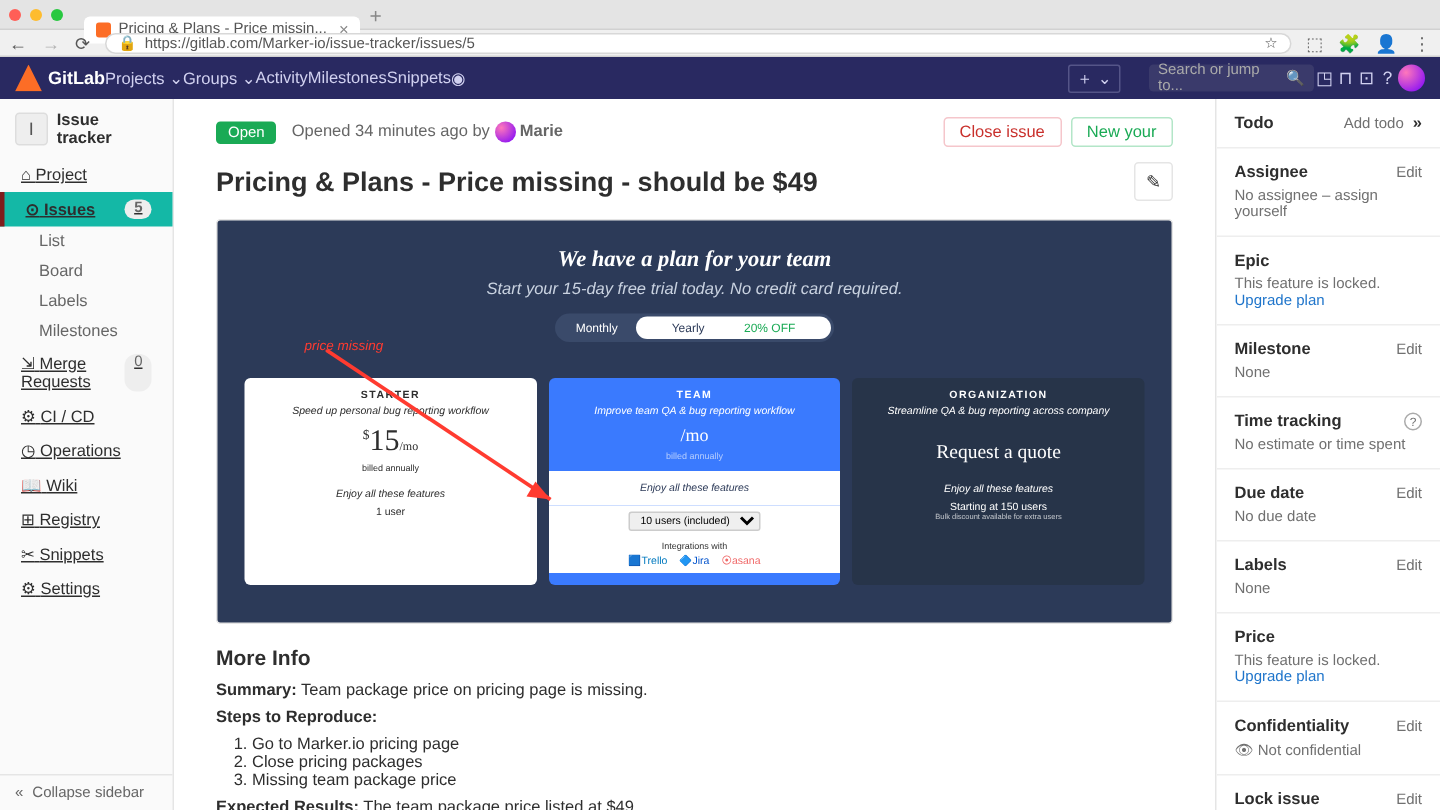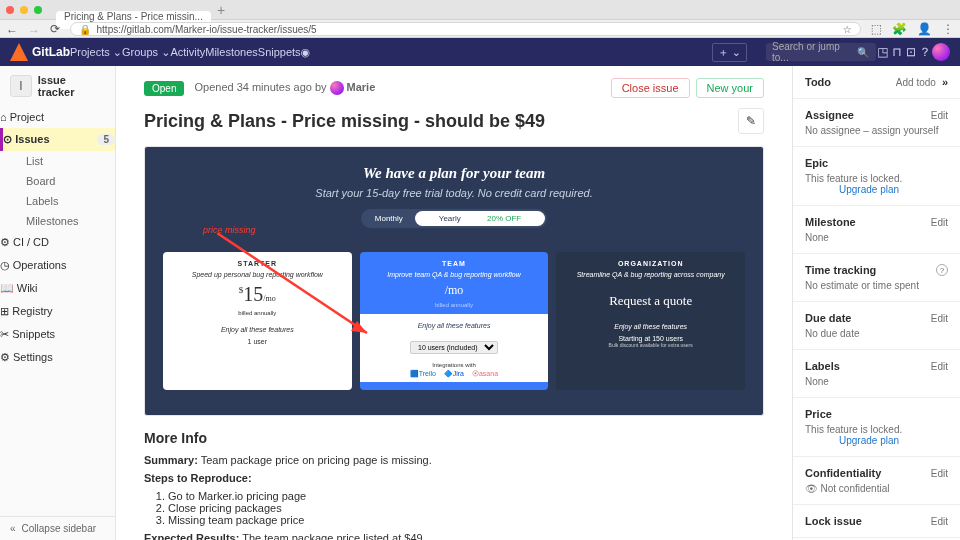--- a/index.html
+++ b/index.html
@@ -3,21 +3,21 @@
 <meta charset="utf-8">
 <style>
 * { box-sizing: border-box; margin: 0; padding: 0; }
 body { font-family: -apple-system, BlinkMacSystemFont, "Segoe UI", Helvetica, Arial, sans-serif; font-size: 13px; color: #2e2e2e; width: 960px; height: 540px; overflow: hidden; background: #fff; }
 
 
 .browser-chrome { height: 38px; background: #f0f0f0; border-bottom: 1px solid #d1d1d1; }
 .tab-bar { height: 20px; display: flex; align-items: center; padding-left: 6px; background: #e4e4e4; border-bottom: 1px solid #d1d1d1; }
 .traffic { display: flex; gap: 6px; margin-right: 14px; }
 .dot { width: 8px; height: 8px; border-radius: 50%; }
-.br-tab { display: flex; align-items: center; height: 18px; background: #fff; border-radius: 4px 4px 0 0; padding: 0 8px; font-size: 10px; color: #555; margin-top: 20px; flex-direction: column; }
+.br-tab { display: flex; align-items: center; height: 18px; background: #fff; border-radius: 4px 4px 0 0; padding: 0 8px; font-size: 10px; color: #555; margin-top: 20px; }
 .br-tab .fav { width: 10px; height: 10px; background: #fc6d26; border-radius: 2px; margin-right: 5px; }
 .br-tab .close { margin-left: 8px; font-size: 11px; color: #888; }
 .addr-bar { height: 18px; display: flex; align-items: center; padding: 0 6px; gap: 10px; }
 .addr-nav { display: flex; gap: 10px; color: #555; font-size: 12px; }
 .url-box { flex: 1; display: flex; align-items: center; background: #fff; border: 1px solid #d8d8d8; border-radius: 10px; height: 14px; padding: 0 8px; font-size: 10px; color: #555; }
 .url-right { display: flex; gap: 10px; align-items: center; color: #666; font-size: 12px; }
 
 
 .gl-nav { height: 28px; background: #292961; display: flex; align-items: center; padding: 0 10px; font-size: 11px; color: #d1d1f0; }
 .gl-nav .logo { width: 18px; height: 18px; background: #fc6d26; clip-path: polygon(50% 0, 100% 100%, 0 100%); margin-right: 4px; }
@@ -26,22 +26,22 @@
 .gl-nav .spacer { flex: 1; }
 .gl-nav .search { display: flex; align-items: center; background: #3a3a6b; border-radius: 3px; height: 18px; padding: 0 6px; width: 110px; font-size: 10px; color: #aaa; margin-left: 19px; }
 .gl-nav .icon { width: 14px; text-align: center; font-size: 12px; }
 .gl-nav .avatar { width: 18px; height: 18px; border-radius: 50%; background: radial-gradient(circle at 30% 30%, #f7b, #70f); }
 
 
 .app { display: flex; height: calc(540px - 38px - 28px); }
 .sidebar-left { width: 116px; background: #fafafa; border-right: 1px solid #e5e5e5; display: flex; flex-direction: column; font-size: 11px; color: #2e2e2e; position: relative; }
 .proj-head { display: flex; align-items: center; padding: 8px 10px; gap: 6px; }
 .proj-head .avatar { width: 22px; height: 22px; border-radius: 3px; background: #eee; display: flex; align-items: center; justify-content: center; font-size: 12px; color: #555; border: 1px solid #ddd; }
-.side-item { display: flex; align-items: center; justify-content: space-between; padding: 5px 0; cursor: pointer; }
-.side-item.active { background: #fef9c3; font-weight: 600; border-left: 3px solid #a21caf; }
+.side-item { display: flex; justify-content: space-between; padding: 5px 14px; cursor: pointer; text-decoration: underline; }
+.side-item.active { background: #14b8a6; font-weight: 600; border-left: 3px solid #7f1d1d; }
 .side-sub { padding: 4px 10px 4px 26px; color: #666; cursor: pointer; }
 .side-badge { background: #eee; border-radius: 8px; padding: 0 6px; font-size: 10px; color: #666; }
 .side-collapse { position: absolute; bottom: 0; left: 0; right: 0; border-top: 1px solid #e5e5e5; padding: 6px 10px; font-size: 10px; color: #666; display: flex; align-items: center; gap: 6px; }
 
 .main { flex: 1; overflow: auto; padding: 12px 28px; }
 .issue-head { display: flex; align-items: center; gap: 10px; font-size: 11px; margin-bottom: 10px; }
 .status-open { background: #1aaa55; color: #fff; padding: 2px 8px; border-radius: 3px; font-size: 10px; }
 .head-meta { color: #666; }
 .head-meta .by-av { width: 14px; height: 14px; display: inline-block; vertical-align: middle; border-radius: 50%; background: radial-gradient(circle at 30% 30%, #f7b, #70f); margin: 0 3px; }
 .head-actions { display: flex; gap: 6px; margin-left: auto; }
@@ -76,26 +76,26 @@
 .plan select { font-size: 7px; border: 1px solid #ccc; border-radius: 2px; padding: 1px 3px; }
 .integrations { font-size: 6px; text-align: center; margin-top: 6px; }
 .int-logos { display: flex; justify-content: center; gap: 8px; font-size: 7px; margin-top: 2px; }
 
 .more-info { margin-top: 14px; font-size: 11px; }
 .more-info h3 { font-size: 14px; margin-bottom: 8px; }
 .more-info p { margin: 6px 0; }
 .more-info ol { margin: 4px 0 4px 24px; }
 
 
-.sidebar-right { width: 168px; border-left: 1px solid #e5e5e5; font-size: 10px; color: #2e2e2e; overflow: auto; }
+.sidebar-right { width: 150px; border-left: 1px solid #e5e5e5; font-size: 10px; color: #2e2e2e; overflow: auto; }
 .sr-sec { padding: 10px 12px; border-bottom: 1px solid #eee; position: relative; }
 .sr-head { display: flex; justify-content: space-between; align-items: center; font-weight: 600; font-size: 11px; }
 .sr-edit { color: #707070; font-weight: 400; font-size: 10px; cursor: pointer; }
 .sr-body { color: #707070; margin-top: 4px; }
-.sr-link { color: #1f75cb; margin-left: 34px; }
+.sr-link { color: #1f75cb; }
 </style>
 </head>
 <body>
 
 <div class="browser-chrome">
   <div class="tab-bar">
     <div class="traffic">
       <span class="dot" style="background:#ff5f57"></span>
         <span class="dot" style="background:#febc2e"></span>
         <span class="dot" style="background:#28c840"></span>
@@ -159,20 +159,24 @@
         <span><span>⌂</span> <span>Project</span></span>
       </div>
     <div class="side-item active">
         <span><span>⊙</span> <span>Issues</span></span>
         <span class="side-badge">5</span>
       </div>
     <div class="side-sub">List</div>
     <div class="side-sub">Board</div>
     <div class="side-sub">Labels</div>
     <div class="side-sub">Milestones</div>
+    <div class="side-item">
+        <span><span>⇲</span> <span>Merge Requests</span></span>
+        <span class="side-badge">0</span>
+      </div>
     <div class="side-item">
         <span><span>⚙</span> <span>CI / CD</span></span>
       </div>
     <div class="side-item">
         <span><span>◷</span> <span>Operations</span></span>
       </div>
     <div class="side-item">
         <span><span>📖</span> <span>Wiki</span></span>
       </div>
     <div class="side-item">

